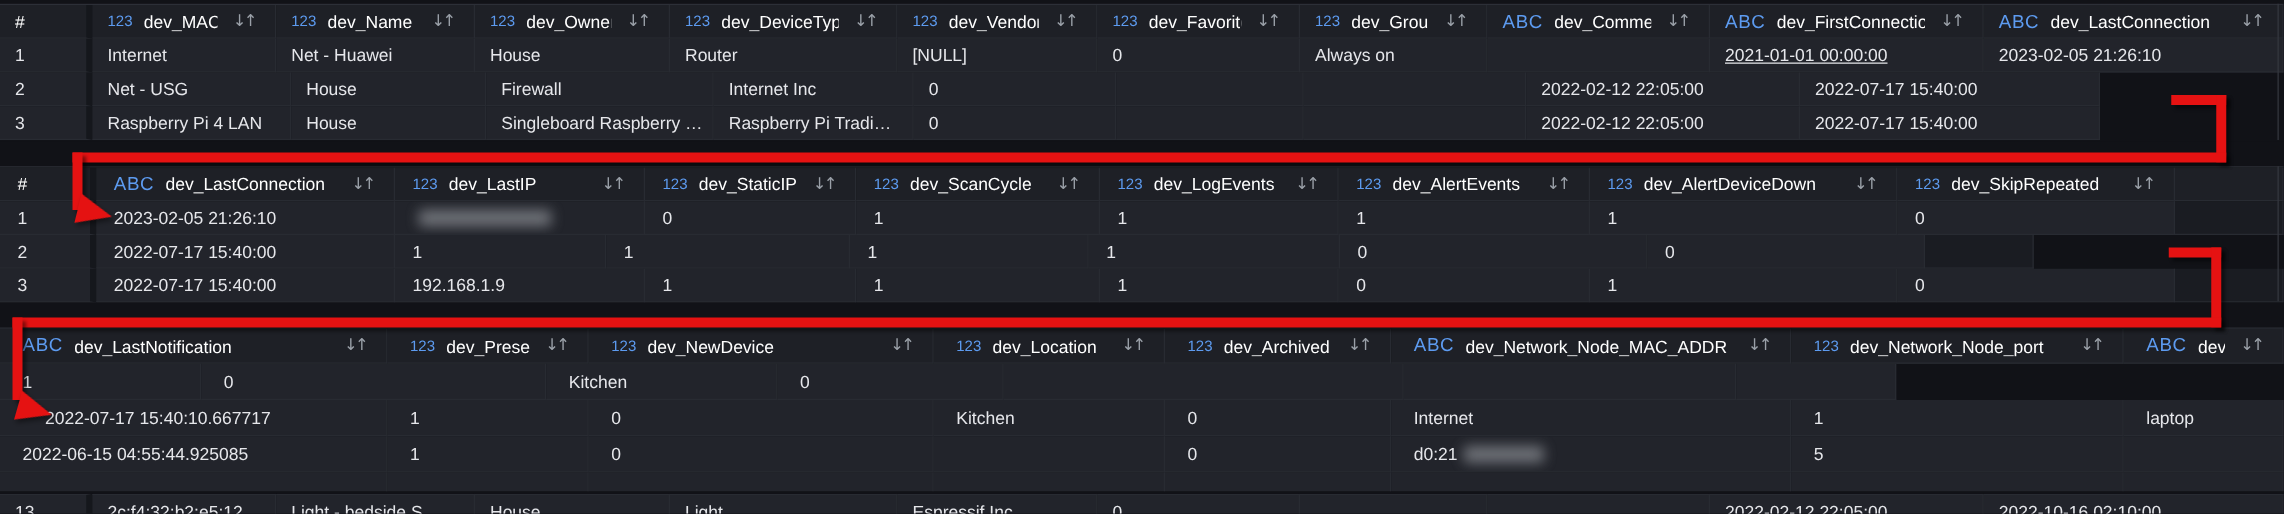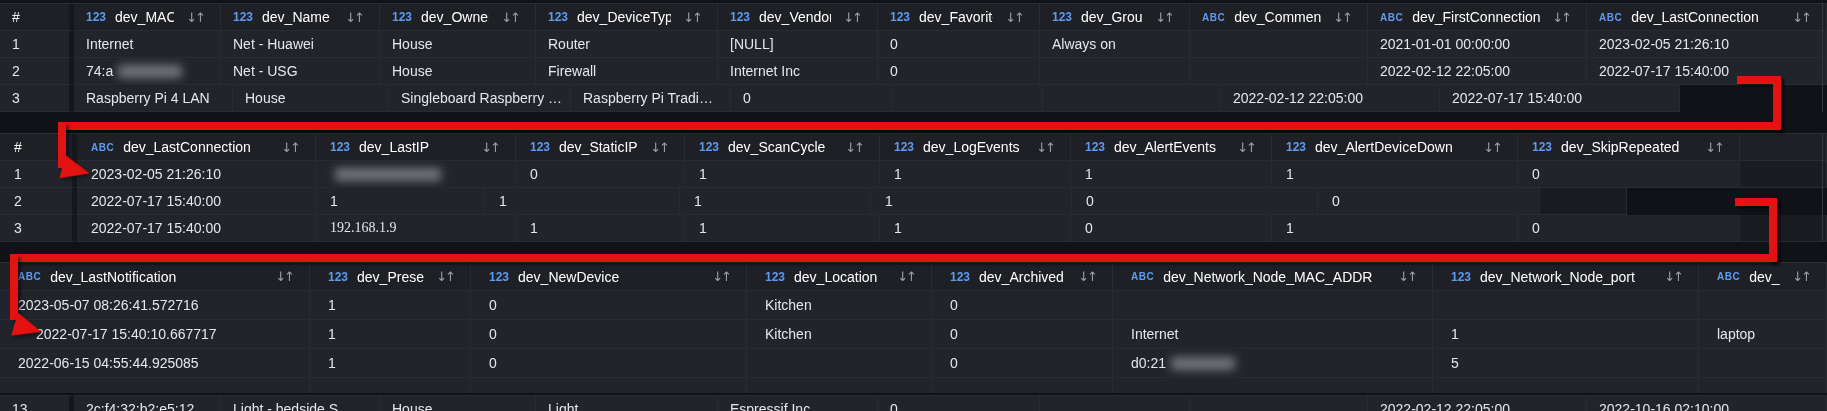--- a/index.html
+++ b/index.html
@@ -26,23 +26,23 @@
     padding:0 8px 0 12px;border-right:1px solid var(--grid);border-bottom:1px solid var(--grid);
     background:var(--cell-bg);color:var(--text);font-size:14px;font-weight:500;
     white-space:nowrap;overflow:hidden;
   }
   .tr.head .th{background:var(--head-bg);color:var(--head-text)}
   #t2 .td,#t2 .th{padding-left:14px}
   #t3 .td,#t3 .th{padding-left:18px}
   #t4 .td{border-top:1px solid var(--grid)}
   .rownum{border-right:5px solid var(--gutter)}
   .ghost{background:var(--ghost-bg)}
-  .badge{font-weight:700;margin-right:9px;color:var(--badge);flex:none}
+  .badge{font-weight:400;margin-right:9px;color:var(--badge);flex:none}
   .badge.num{font-size:12px}
-  .badge.abc{font-size:10px;letter-spacing:.5px}
+  .badge.abc{font-size:15px;letter-spacing:.5px}
   .lbl{overflow:hidden;white-space:nowrap}
   .sort{margin-left:auto;padding-left:12px;padding-right:8px;color:var(--sort);font-size:13px;letter-spacing:-2px;font-family:"DejaVu Sans",sans-serif;flex:none}
   .blur{display:inline-block;height:13px;border-radius:2px;background:#86898f;filter:blur(5px);opacity:.8;margin-left:5px;flex:none}
   .edge{position:absolute;left:1822px;width:1px;background:#34373f;z-index:2}
   #edge1{top:3px;height:109px}
   #edge2{top:133px;height:108px}
   
   .red{position:absolute;background:var(--red);z-index:9;box-shadow:3px 3px 3px rgba(0,0,0,.45)}
   .red-arrow{position:absolute;z-index:9;width:0;height:0;background:none;
     border-left:28px solid var(--red);border-top:12px solid transparent;border-bottom:12px solid transparent;
@@ -120,29 +120,25 @@
     <div class="tr">
       <div class="td rownum" style="width: 74px;">1</div>
       <div class="td" style="width: 147px;">Internet</div>
       <div class="td" style="width: 159px;">Net - Huawei</div>
       <div class="td" style="width: 156px;">House</div>
       <div class="td" style="width: 182px;">Router</div>
       <div class="td" style="width: 160px;">[NULL]</div>
       <div class="td" style="width: 162px;">0</div>
       <div class="td" style="width: 150px;">Always on</div>
       <div class="td" style="width: 178px;"></div>
-      <div class="td" style="width: 219px;">2021-01-01 00:00:00</div>
+      <div class="td" style="width: 219px; text-decoration: underline;">2021-01-01 00:00:00</div>
       <div class="td" style="width: 240px;">2023-02-05 21:26:10</div>
     </div>
     <div class="tr">
       <div class="td rownum" style="width: 74px;">2</div>
-      <div class="td" style="width: 147px;">
-        <span>74:a</span>
-        <span class="blur" style="width: 64px;"></span>
-      </div>
       <div class="td" style="width: 159px;">Net - USG</div>
       <div class="td" style="width: 156px;">House</div>
       <div class="td" style="width: 182px;">Firewall</div>
       <div class="td" style="width: 160px;">Internet Inc</div>
       <div class="td" style="width: 162px;">0</div>
       <div class="td" style="width: 150px;"></div>
       <div class="td" style="width: 178px;"></div>
       <div class="td" style="width: 219px;">2022-02-12 22:05:00</div>
       <div class="td" style="width: 240px;">2022-07-17 15:40:00</div>
     </div>
@@ -229,21 +225,21 @@
       <div class="td" style="width: 195px;">1</div>
       <div class="td" style="width: 191px;">1</div>
       <div class="td" style="width: 201px;">1</div>
       <div class="td" style="width: 246px;">0</div>
       <div class="td" style="width: 222px;">0</div>
       <div class="td ghost" style="width: 87px;"></div>
     </div>
     <div class="tr">
       <div class="td rownum" style="width: 77px;">3</div>
       <div class="td" style="width: 239px;">2022-07-17 15:40:00</div>
-      <div class="td" style="width: 200px; font-family: Liberation Serif, serif;">192.168.1.9</div>
+      <div class="td" style="width: 200px;">192.168.1.9</div>
       <div class="td" style="width: 169px;">1</div>
       <div class="td" style="width: 195px;">1</div>
       <div class="td" style="width: 191px;">1</div>
       <div class="td" style="width: 201px;">0</div>
       <div class="td" style="width: 246px;">1</div>
       <div class="td" style="width: 222px;">0</div>
       <div class="td ghost" style="width: 87px;"></div>
     </div>
   </div>
 <div class="band" id="t3">
@@ -283,21 +279,20 @@
         <span class="lbl">dev_Network_Node_port</span>
         <span class="sort">↓↑</span>
       </div>
       <div class="th" style="width: 128px;">
         <span class="badge abc">ABC</span>
         <span class="lbl">dev_Icon</span>
         <span class="sort">↓↑</span>
       </div>
     </div>
     <div class="tr">
-      <div class="td" style="width: 310px;">2023-05-07 08:26:41.572716</div>
       <div class="td" style="width: 161px;">1</div>
       <div class="td" style="width: 276px;">0</div>
       <div class="td" style="width: 185px;">Kitchen</div>
       <div class="td" style="width: 181px;">0</div>
       <div class="td" style="width: 320px;"></div>
       <div class="td" style="width: 266px;"></div>
       <div class="td" style="width: 128px;"></div>
     </div>
     <div class="tr">
       <div class="td" style="width: 310px; padding-left: 36px;">2022-07-17 15:40:10.667717</div>

